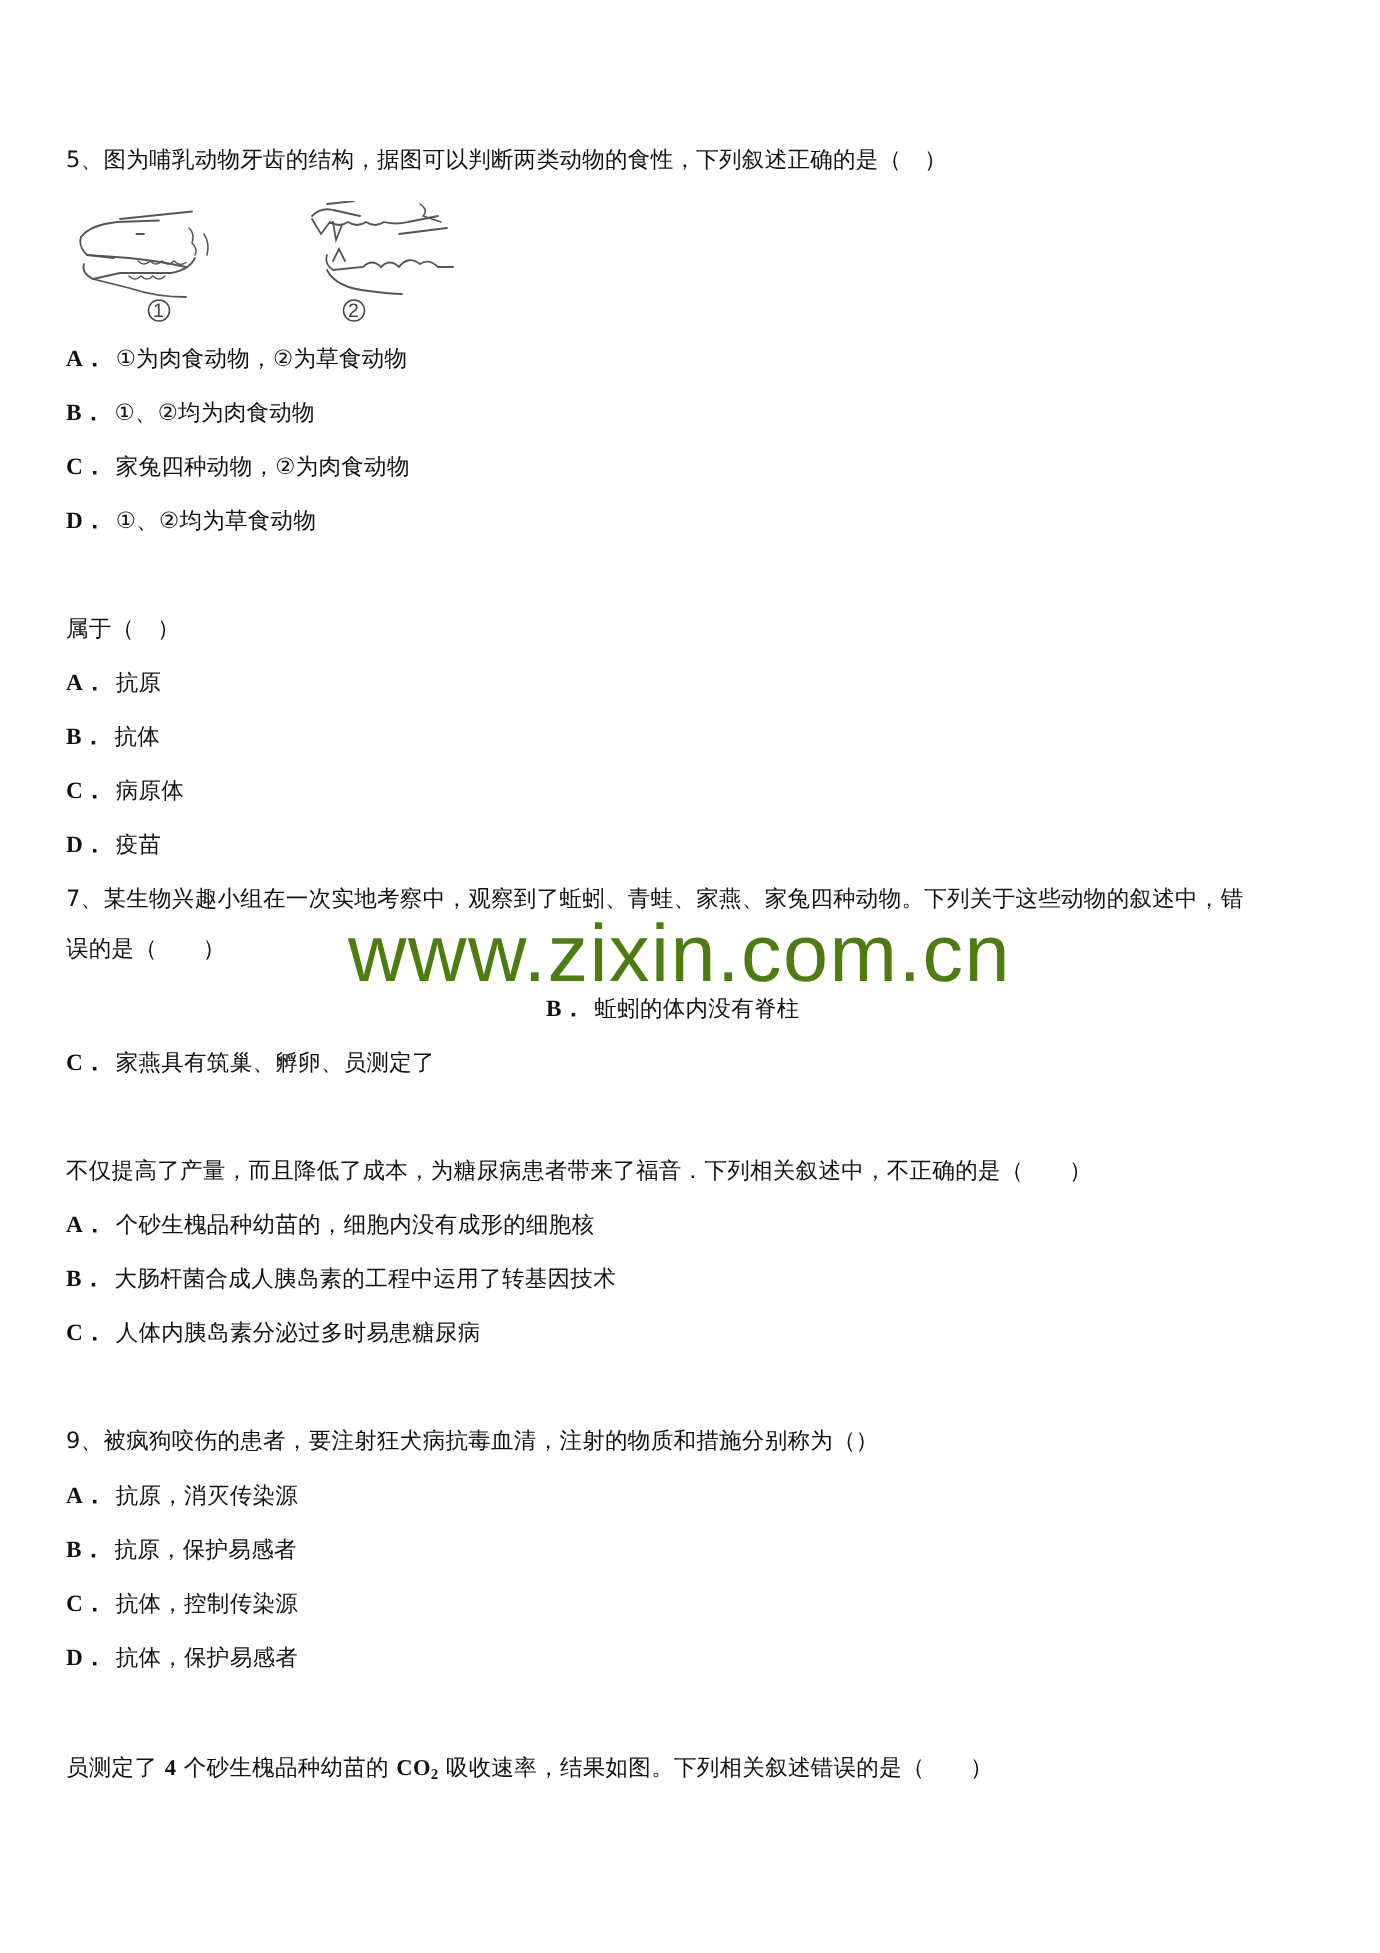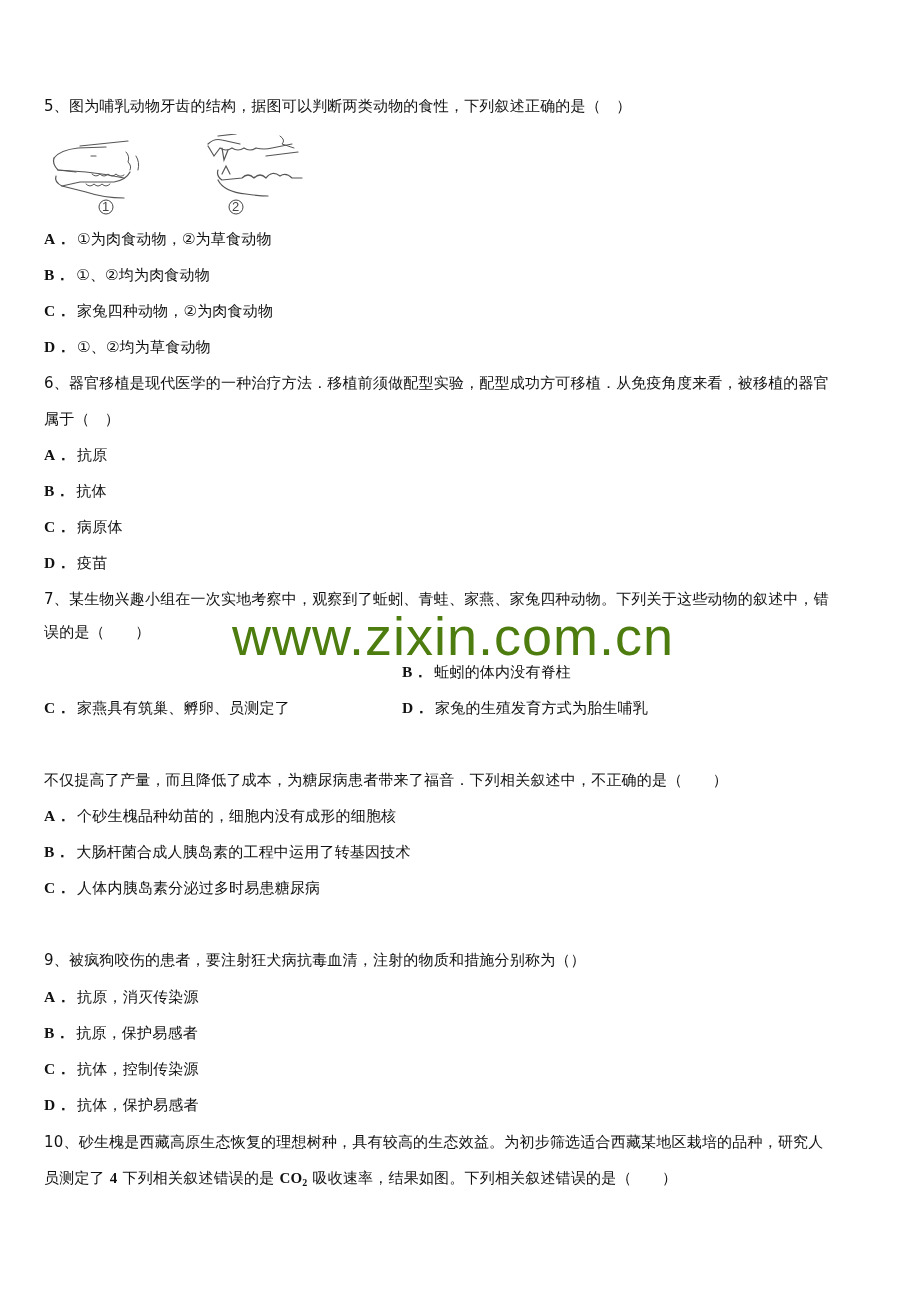--- a/index.html
+++ b/index.html
@@ -3,21 +3,21 @@
 <meta charset="utf-8">
 <style>
   html, body { margin: 0; padding: 0; background: #ffffff; }
   body { width: 920px; height: 1302px; position: relative; overflow: hidden;
          font-family: "DejaVu Sans", "Liberation Sans", sans-serif; color: #111; }
   .page { position: absolute; left: 0; top: 0; width: 872px; height: 1302px; }
   .line { position: absolute; left: 44px; font-size: 15px; line-height: 20px; white-space: nowrap; letter-spacing: 0.2px; }
   .opt-letter { font-family: "Liberation Serif", "DejaVu Serif", serif; font-weight: bold; font-size: 15.5px; margin-right: 6px; }
   .b { font-family: "Liberation Serif", "DejaVu Serif", serif; font-weight: bold; }
   .sub { font-size: 10px; vertical-align: -3px; font-family: "Liberation Serif", serif; font-weight: bold; }
-  .col2 { position: absolute; left: 364px; margin-left: 38px; }
+  .col2 { position: absolute; left: 364px; }
   .figure { position: absolute; top: 134px; left: 46px; width: 270px; height: 82px; }
   .watermark { position: absolute; left: 232px; top: 606px; font-family: "Liberation Sans", "DejaVu Sans", sans-serif;
                font-size: 54px; color: #4d7c0f; letter-spacing: 1px; line-height: 60px; pointer-events: none; }
 </style>
 </head>
 <body>
 
 <div class="page">
 
   <div class="line" style="top:96px">
@@ -55,56 +55,49 @@
       <circle cx="190" cy="73" r="7" fill="none" stroke="#444" stroke-width="1"></circle>
       <text x="186" y="77">2</text>
     </g>
   </svg>
 
   <div class="line" style="top:229px"><span class="opt-letter">A．</span><span>①为肉食动物，②为草食动物</span></div>
   <div class="line" style="top:265px"><span class="opt-letter">B．</span><span>①、②均为肉食动物</span></div>
   <div class="line" style="top:301px"><span class="opt-letter">C．</span><span>家兔四种动物，②为肉食动物</span></div>
   <div class="line" style="top:337px"><span class="opt-letter">D．</span><span>①、②均为草食动物</span></div>
 
-  <div class="line" style="top:373px">
-    <span>6、</span><span>器官移植是现代医学的一种治疗方法．移植前须做配型实验，配型成功方可移植．从免疫角度来看，被移植的器官</span>
-  </div>
   <div class="line" style="top:409px"><span>属于（　）</span></div>
   <div class="line" style="top:445px"><span class="opt-letter">A．</span><span>抗原</span></div>
   <div class="line" style="top:481px"><span class="opt-letter">B．</span><span>抗体</span></div>
   <div class="line" style="top:517px"><span class="opt-letter">C．</span><span>病原体</span></div>
   <div class="line" style="top:553px"><span class="opt-letter">D．</span><span>疫苗</span></div>
 
   <div class="watermark">www.zixin.com.cn</div>
 
   <div class="line" style="top:589px">
     <span>7、</span><span>某生物兴趣小组在一次实地考察中，观察到了蚯蚓、青蛙、家燕、家兔四种动物。下列关于这些动物的叙述中，错</span>
   </div>
   <div class="line" style="top:622px"><span>误的是（　　）</span></div>
   <div class="line" style="top:662px; width:840px">
     <span class="col2" style="left:320px"><span class="opt-letter">B．</span><span>蚯蚓的体内没有脊柱</span></span>
   </div>
   <div class="line" style="top:698px; width:840px">
     <span><span class="opt-letter">C．</span><span>家燕具有筑巢、孵卵、员测定了</span></span>
-    <span class="col2" style="left:320px"><span class="opt-letter">D．</span><span>家兔的生殖发育方式为胎生哺乳</span></span>
   </div>
 
   <div class="line" style="top:770px"><span>不仅提高了产量，而且降低了成本，为糖尿病患者带来了福音．下列相关叙述中，不正确的是（　　）</span></div>
   <div class="line" style="top:806px"><span class="opt-letter">A．</span><span>个砂生槐品种幼苗的，细胞内没有成形的细胞核</span></div>
   <div class="line" style="top:842px"><span class="opt-letter">B．</span><span>大肠杆菌合成人胰岛素的工程中运用了转基因技术</span></div>
   <div class="line" style="top:878px"><span class="opt-letter">C．</span><span>人体内胰岛素分泌过多时易患糖尿病</span></div>
 
   <div class="line" style="top:950px">
     <span>9、</span><span>被疯狗咬伤的患者，要注射狂犬病抗毒血清，注射的物质和措施分别称为（）</span>
   </div>
   <div class="line" style="top:987px"><span class="opt-letter">A．</span><span>抗原，消灭传染源</span></div>
   <div class="line" style="top:1023px"><span class="opt-letter">B．</span><span>抗原，保护易感者</span></div>
   <div class="line" style="top:1059px"><span class="opt-letter">C．</span><span>抗体，控制传染源</span></div>
   <div class="line" style="top:1095px"><span class="opt-letter">D．</span><span>抗体，保护易感者</span></div>
 
-  <div class="line" style="top:1132px">
-    <span>10、</span><span>砂生槐是西藏高原生态恢复的理想树种，具有较高的生态效益。为初步筛选适合西藏某地区栽培的品种，研究人</span>
-  </div>
   <div class="line" style="top:1168px">
-    <span>员测定了 </span><span class="b">4</span><span> 下列相关叙述错误的是 </span><span class="b">CO</span><span class="sub">2</span><span> 吸收速率，结果如图。下列相关叙述错误的是（　　）</span>
+    <span>员测定了 </span><span class="b">4</span><span> 个砂生槐品种幼苗的 </span><span class="b">CO</span><span class="sub">2</span><span> 吸收速率，结果如图。下列相关叙述错误的是（　　）</span>
   </div>
 
 </div>
 
 </body></html>

